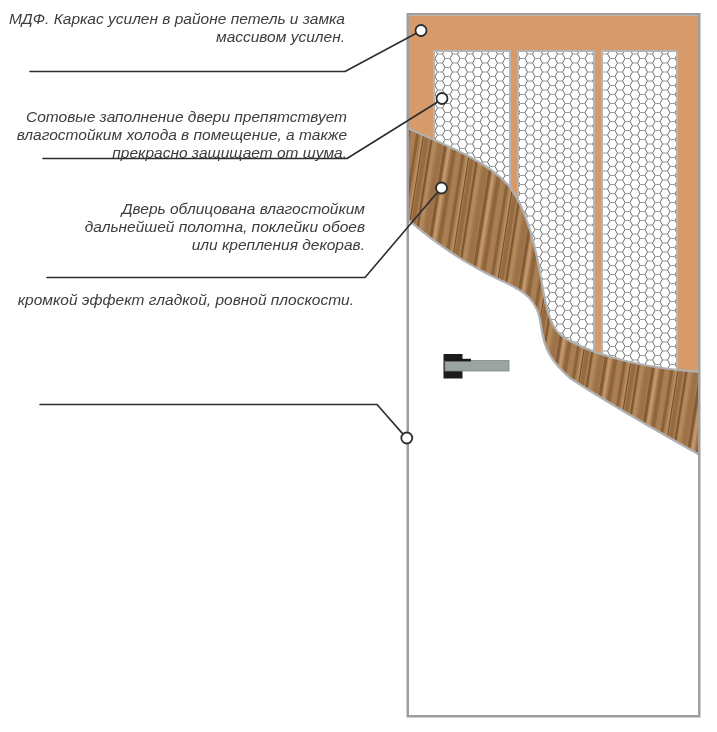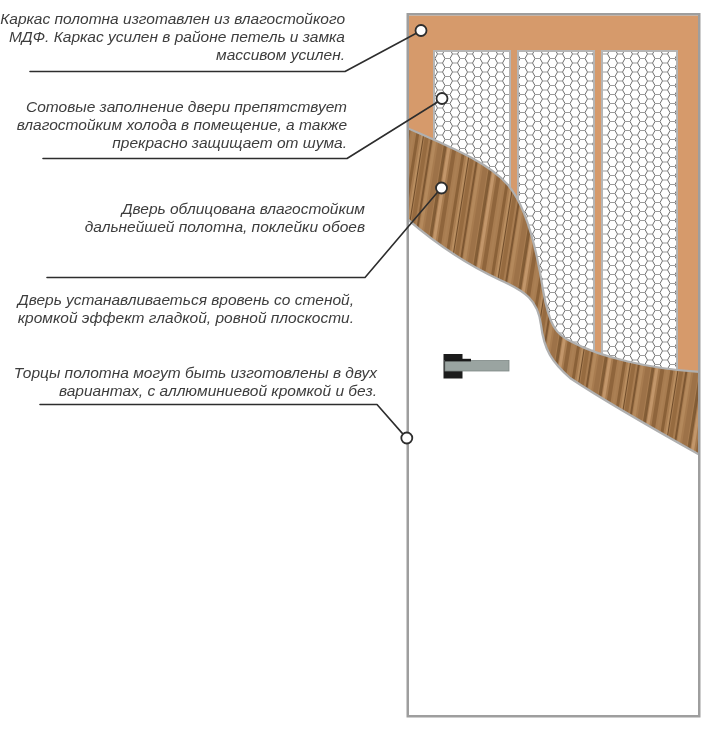--- a/index.html
+++ b/index.html
@@ -114,39 +114,34 @@
     <polyline class="leader" points="47,277.5 365,277.5 437.5,192.3"></polyline>
     <polyline class="leader" points="40,404.5 377,404.5 403,434.1"></polyline>
 
     <circle class="marker" cx="421" cy="30.5" r="5.5"></circle>
     <circle class="marker" cx="442" cy="98.5" r="5.5"></circle>
     <circle class="marker" cx="441.5" cy="188" r="5.5"></circle>
     <circle class="marker" cx="406.8" cy="438" r="5.5"></circle>
   </svg>
 
   <div class="ann" style="top:10px;right:372px;">
-    <div>Каркас полотна изготавлен из влагостойкого</div>
     <div>МДФ. Каркас усилен в районе петель и замка</div>
     <div>массивом усилен.</div>
   </div>
 
-  <div class="ann" style="top:98px;right:370px;">
+  <div class="ann" style="top:108px;right:370px;">
     <div>Сотовые заполнение двери препятствует</div>
     <div>влагостойким холода в помещение, а также</div>
     <div>прекрасно защищает от шума.</div>
   </div>
 
   <div class="ann" style="top:200px;right:352px;">
     <div>Дверь облицована влагостойким</div>
     <div>дальнейшей полотна, поклейки обоев</div>
+    <div>или крепления декорав.</div>
   </div>
 
   <div class="ann" style="top:291px;right:363px;">
-    <div>Дверь устанавливаеться вровень со стеной,</div>
     <div>кромкой эффект гладкой, ровной плоскости.</div>
   </div>
 
-  <div class="ann" style="top:364px;right:340px;">
-    <div>Торцы полотна могут быть изготовлены в двух</div>
-    <div>вариантах, с аллюминиевой кромкой и без.</div>
-  </div>
 
 </div>
 
 </body></html>

